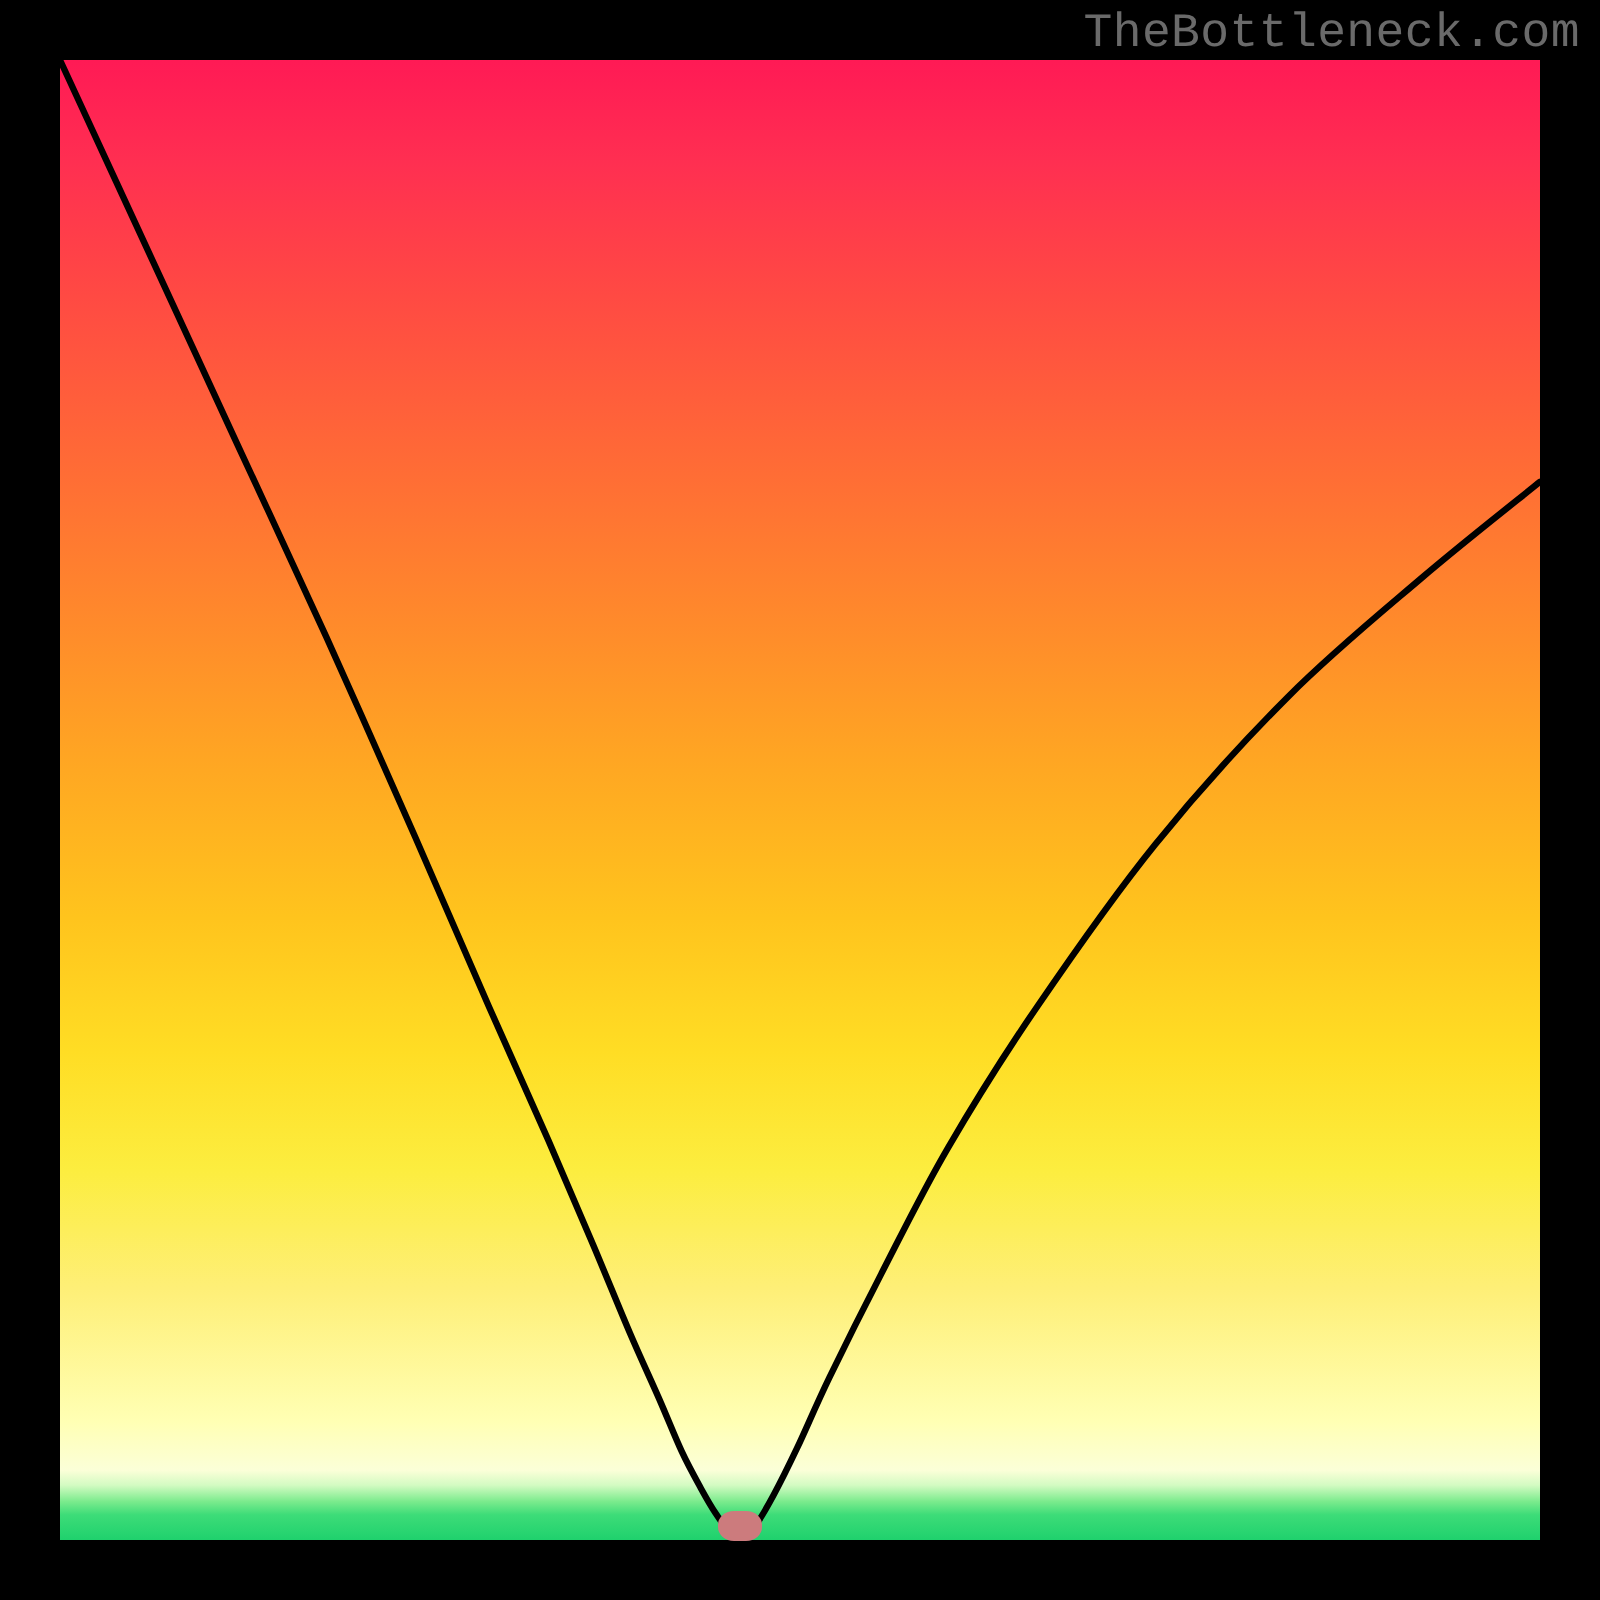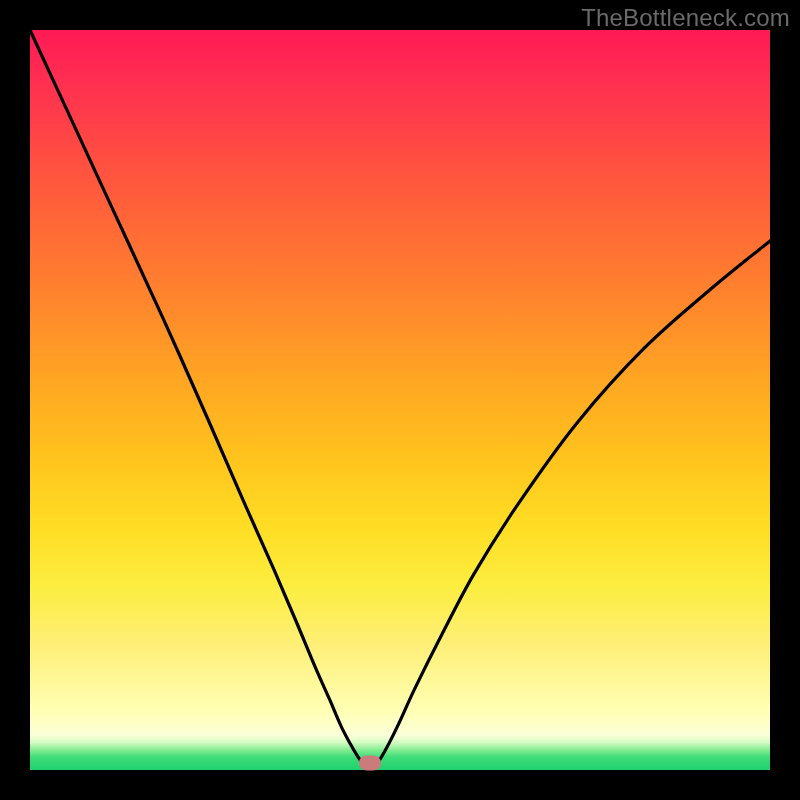--- a/index.html
+++ b/index.html
@@ -9,20 +9,21 @@
     height: 800px;
     background: #000;
     overflow: hidden;
     font-family: Arial, Helvetica, sans-serif;
   }
   .frame {
     position: relative;
     width: 800px;
     height: 580px;
     background: #000;
+    font-family: Liberation Mono, monospace;
   }
   .watermark {
     position: absolute;
     top: 4px;
     right: 10px;
     color: #6a6a6a;
     font-size: 24px;
     font-weight: 500;
     letter-spacing: 0.2px;
     z-index: 5;

